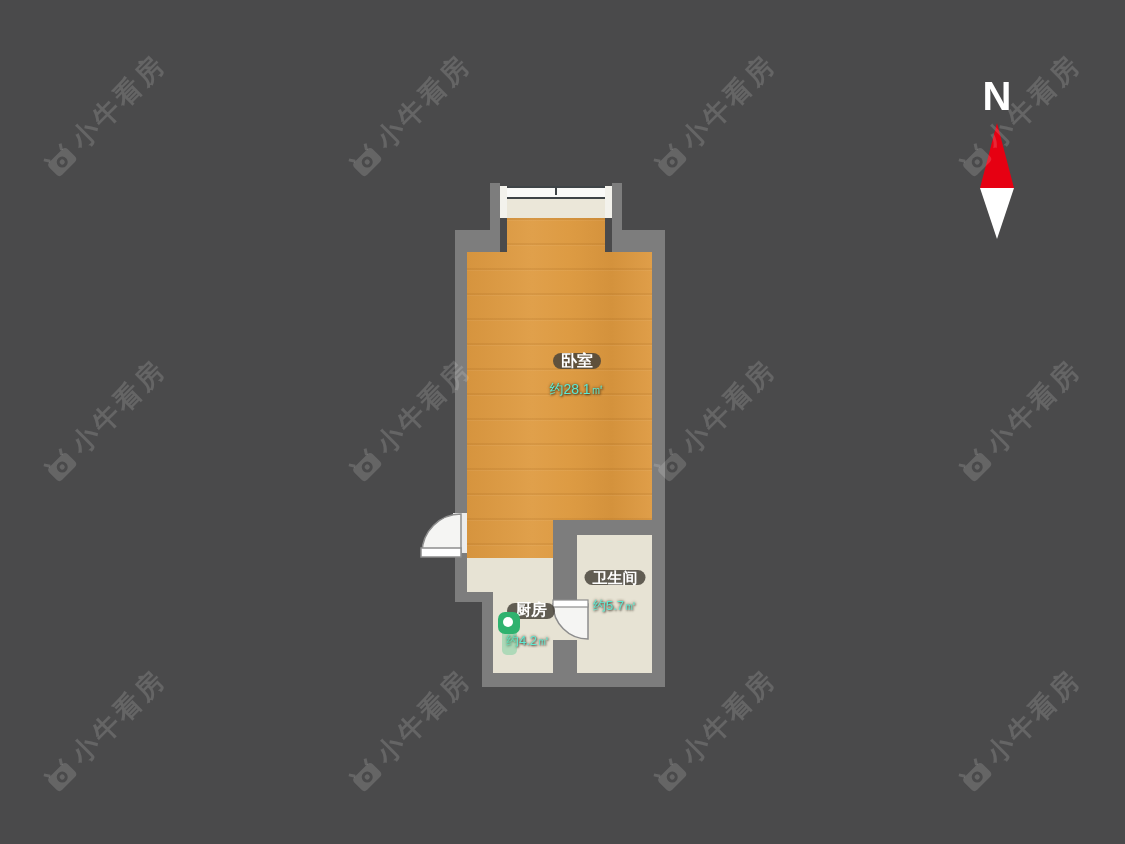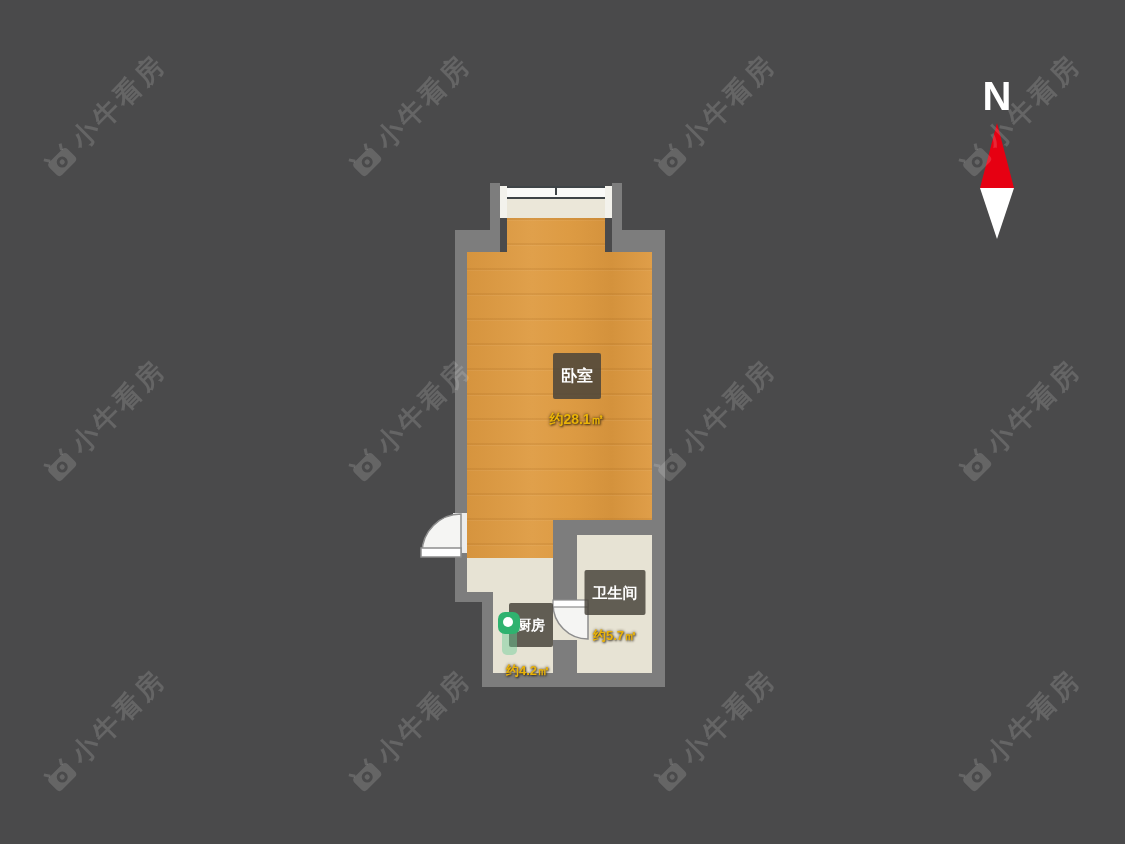--- a/index.html
+++ b/index.html
@@ -18,23 +18,23 @@
   .floor-strip{position:absolute;background:#e7e3d4;}
   
   .window-band{position:absolute;left:507px;top:186px;width:98px;height:13px;background:#fafaf8;
     border-top:2px solid #3f4447;border-bottom:2px solid #3f4447;box-sizing:border-box;}
   .window-tick{position:absolute;left:555px;top:187px;width:2px;height:8px;background:#3f4447;}
   .window-cap{position:absolute;top:186px;width:7px;height:32px;background:#f3f2ec;}
   .sill{position:absolute;left:507px;top:199px;width:98px;height:19px;background:#ebe7d9;}
   .door-gap{position:absolute;left:453px;top:513px;width:14px;height:40px;background:#ececec;}
   
   .pill{position:absolute;transform:translateX(-50%);background:rgba(72,67,58,0.84);color:#ffffff;
-    font-size:15px;font-weight:bold;line-height:1;padding:15px 8px;border-radius:2px;white-space:nowrap;z-index:20;}
-  .area{position:absolute;transform:translateX(-50%);color:#eab308;font-size:13px;font-weight:bold;
-    white-space:nowrap;z-index:22;text-shadow:0 0 3px rgba(70,50,20,0.95),1px 1px 2px rgba(0,0,0,0.6);margin-top:30px;}
+    font-size:15px;font-weight:bold;line-height:1;padding:0 8px;border-radius:10px;white-space:nowrap;z-index:20;}
+  .area{position:absolute;transform:translateX(-50%);color:#5eead4;font-size:13px;font-weight:normal;
+    white-space:nowrap;z-index:22;text-shadow:0 0 3px rgba(70,50,20,0.95),1px 1px 2px rgba(0,0,0,0.6);}
   
   .pin-tail{position:absolute;left:502px;top:628px;width:15px;height:27px;background:rgba(105,205,150,0.45);
     border-radius:5px;z-index:24;}
   .pin-head{position:absolute;left:498px;top:612px;width:22px;height:22px;background:#2fb26f;
     border-radius:7px;z-index:26;}
   .pin-dot{position:absolute;left:5px;top:5px;width:10px;height:10px;background:#ffffff;border-radius:50%;}
   
   .compass-n{position:absolute;left:997px;top:74px;transform:translateX(-50%);color:#ffffff;
     font-size:40px;font-weight:bold;z-index:40;}
   .compass-svg{position:absolute;left:975px;top:115px;z-index:40;}
@@ -88,21 +88,21 @@
     <path d="M 5 8 A 35 35 0 0 0 40 43 L 40 8 Z" fill="#f5f5f3" stroke="#8d8d8d" stroke-width="1.5"></path>
     <rect x="5" y="4" width="35" height="7" fill="#ffffff" stroke="#8d8d8d" stroke-width="1.2"></rect>
   </svg>
 
   <div class="pill" style="left:577px;top:353px;font-size:16px;">卧室</div>
   <div class="area" style="left:577px;top:381px;font-size:14px;">约28.1㎡</div>
 
   <div class="pill" style="left:615px;top:570px;text-align:right;">卫生间</div>
   <div class="area" style="left:615px;top:597px;">约5.7㎡</div>
 
-  <div class="pill" style="left:531px;top:603px;font-size:14px;">厨房</div>
+  <div class="pill" style="left:531px;top:603px;font-size:16px;font-family:Liberation Mono, monospace;">厨房</div>
   <div class="area" style="left:528px;top:632px;">约4.2㎡</div>
 
   <div class="pin-tail"></div>
   <div class="pin-head">
     <div class="pin-dot"></div>
   </div>
 
   <div class="compass-n">N</div>
   <svg class="compass-svg" width="45" height="130" viewBox="0 0 45 130">
     <polygon points="22,8 5,73 39,73" fill="#e60012"></polygon>

